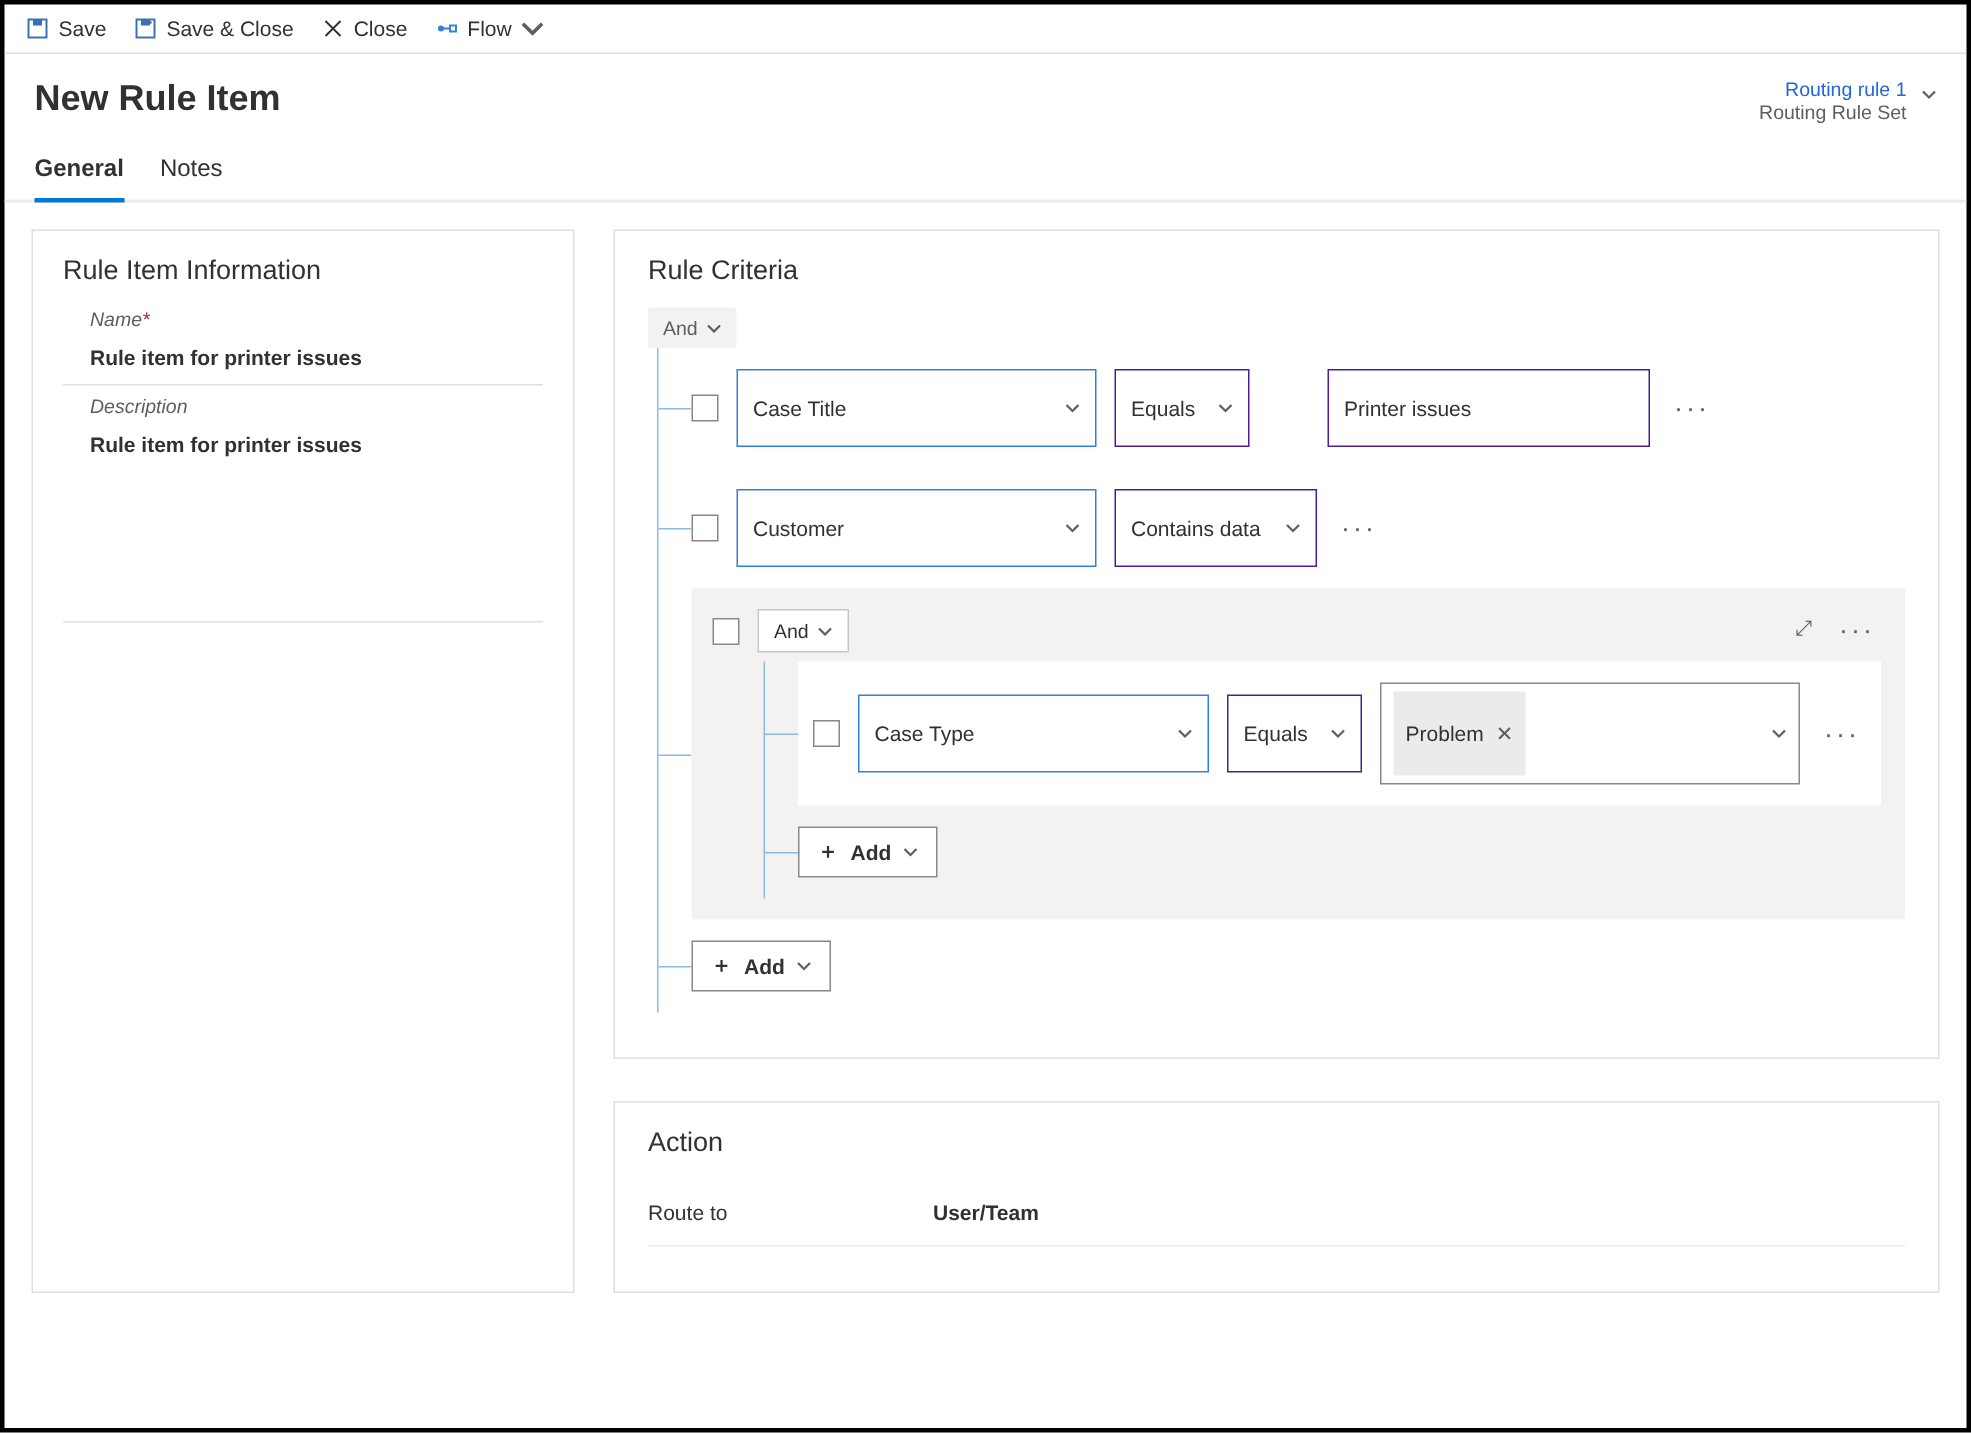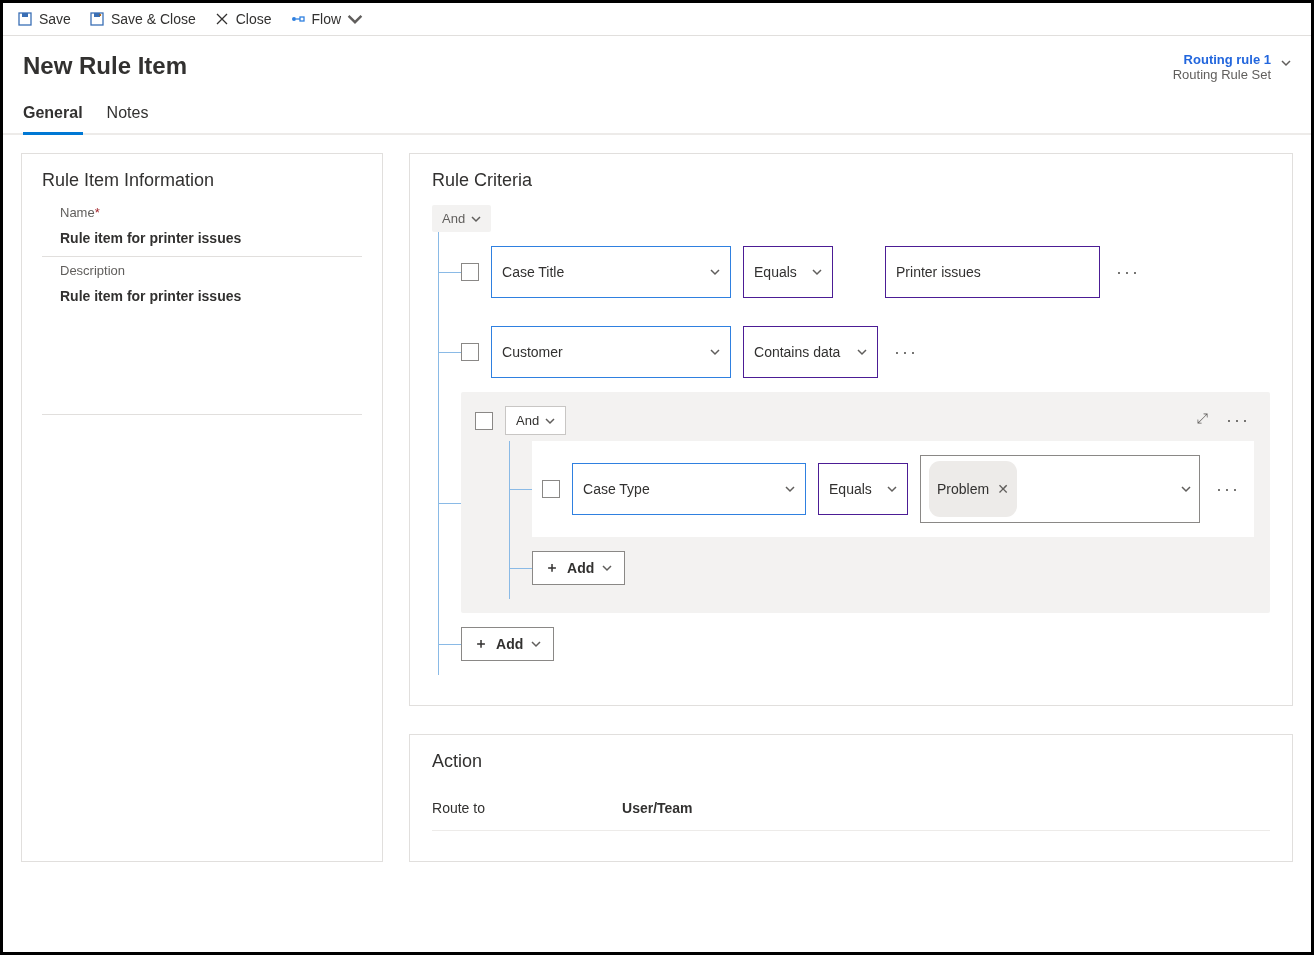--- a/index.html
+++ b/index.html
@@ -31,21 +31,21 @@
   .toolbar-btn svg { width: 16px; height: 16px; }
   
   .header {
     display: flex;
     justify-content: space-between;
     align-items: flex-start;
     padding: 16px 20px 0 20px;
   }
   .page-title { font-size: 24px; font-weight: 600; }
   .header-right { display:flex; align-items:flex-start; gap:10px; text-align: right; font-size: 13px; }
-  .header-right .link { color: #2266dd; font-weight:700; cursor:pointer; }
+  .header-right .link { color: #2266dd; font-weight:400; cursor:pointer; }
   .header-right .sub  { color: #605e5c; }
   
   .tabs {
     display:flex;
     gap: 24px;
     padding: 22px 20px 0 20px;
     border-bottom: 2px solid #edebe9;
   }
   .tab {
     padding-bottom: 10px;
@@ -63,21 +63,21 @@
     padding: 18px 18px 18px 18px;
   }
   
   .card {
     border: 1px solid #e1dfdd;
     background:#fff;
     padding: 16px 20px;
   }
   .left-card { width: 370px; }
   .section-title { font-size:18px; font-weight:400; margin-bottom:14px; color:#323130;}
-  .field-label { font-size:13px; color:#605e5c; margin: 6px 0 4px 18px;}
+  .field-label { font-size:13px; color:#605e5c; margin: 6px 0 4px 18px; font-style: italic;}
   .field-label .req {color:#a4262c;}
   .field-value {
     font-size:14px; font-weight:600;
     padding: 6px 0 10px 18px;
     border-bottom:1px solid #e1dfdd;
     margin-bottom: 6px;
   }
   .field-value.last { border-bottom:1px solid #e1dfdd; padding-bottom:110px;}
   
   .right-col { flex:1; display:flex; flex-direction:column; gap:28px;}
@@ -125,21 +125,21 @@
   .group {
     background:#f3f2f1; border-radius:2px;
     margin-left:0; padding:14px 16px 14px 14px; position:relative;
   }
   .group-head { display:flex; align-items:center; gap:12px; }
   .group-icons { margin-left:auto; display:flex; gap:14px; color:#605e5c;}
   .group-icons span {cursor:pointer;}
   .group-tree { margin-left:34px; padding-left:22px; border-left:1px solid #8abae6; margin-top:6px;}
   .tag {
     display:inline-flex; align-items:center; gap:8px;
-    background:#edebe9; padding:20px 8px; font-size:14px;border-radius:11px;
+    background:#edebe9; padding:20px 8px; font-size:14px;
   }
   .tag .x { cursor:pointer; color:#605e5c;}
   .val-multi {
     border:1px solid #8a8886; background:#fff; padding:5px 8px;
     display:flex; align-items:center; justify-content:space-between;
     width: 280px; cursor:pointer;
   }
   .add-btn {
     display:inline-flex; align-items:center; gap:8px;
     border:1px solid #8a8886; background:#fff; padding:7px 12px;

